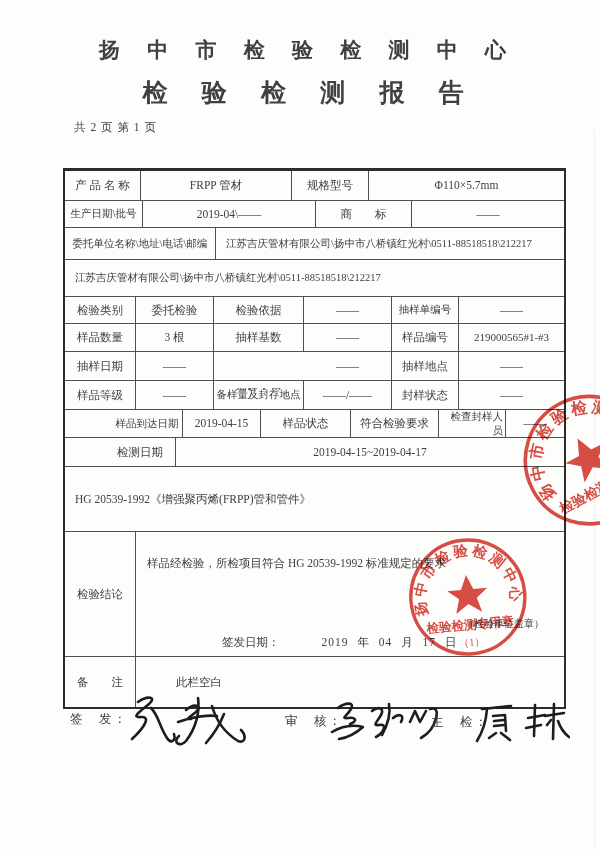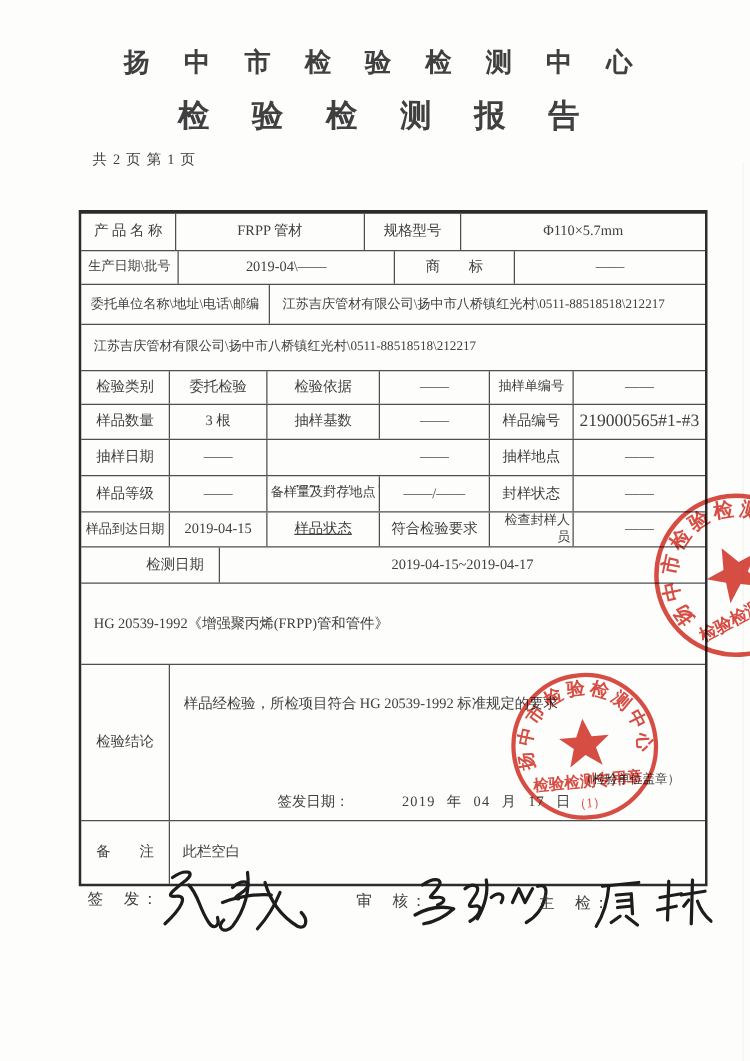--- a/index.html
+++ b/index.html
@@ -17,21 +17,21 @@
              border:2px solid #2c2c2c;border-top-width:3px;background:transparent;}
   .trow{display:flex;box-sizing:border-box;border-bottom:1px solid #4f4f4f;}
   .trow:last-child{border-bottom:none;}
   .cell{box-sizing:border-box;border-right:1px solid #4f4f4f;display:flex;
         align-items:center;justify-content:center;text-align:center;
         font-size:11.5px;line-height:1.25;padding:1px 2px;overflow:hidden;}
   .cell:last-child{border-right:none;}
   .cell.grow{flex:1;}
   .cell.left{justify-content:flex-start;text-align:left;padding-left:10px;}
   .cell.sm{font-size:10.5px;letter-spacing:0;}
-  .cell.xs{font-size:14px;letter-spacing:0;}
+  .cell.xs{font-size:11px;letter-spacing:0;}
   .cell.block{display:block;position:relative;padding:0;}
   .concl-text{position:absolute;left:11px;top:24px;font-size:11.5px;}
   .seal-note{position:absolute;right:20px;top:86px;font-size:10px;}
   .issue-line{position:absolute;left:86px;top:103px;font-size:11.5px;white-space:nowrap;}
   .issue-line .date{margin-left:42px;word-spacing:5px;letter-spacing:1px;}
   
   .sig-label{position:absolute;font-size:12.5px;letter-spacing:2px;white-space:nowrap;font-family:Liberation Serif, serif;}
   .sig{position:absolute;}
   .sig svg path{fill:none;stroke:#1d1d1d;stroke-width:2.6;stroke-linecap:round;stroke-linejoin:round;}
   
@@ -106,24 +106,24 @@
 
     <div class="trow" style="height:29px;">
       <div class="cell" style="width:71px;">样品等级</div>
       <div class="cell" style="width:78px;">——</div>
       <div class="cell sm" style="width:90px;">备样量及封存地点</div>
       <div class="cell" style="width:88px;">——/——</div>
       <div class="cell" style="width:67px;">封样状态</div>
       <div class="cell grow">——</div>
     </div>
 
-    <div class="trow" style="height:28px;">
+    <div class="trow" style="height:28px;padding-left:47px;">
       <div class="cell sm" style="width:71px;">样品到达日期</div>
       <div class="cell" style="width:78px;">2019-04-15</div>
-      <div class="cell" style="width:90px;text-decoration:underline;">样品状态</div>
+      <div class="cell" style="width:90px;">样品状态</div>
       <div class="cell" style="width:88px;">符合检验要求</div>
       <div class="cell sm" style="width:67px;text-align:right;">检查封样人员</div>
       <div class="cell grow">——</div>
     </div>
 
     <div class="trow" style="height:29px;padding-left:40px;">
       <div class="cell" style="width:71px;">检测日期</div>
       <div class="cell grow">2019-04-15~2019-04-17</div>
     </div>
 
@@ -135,21 +135,21 @@
       <div class="cell" style="width:71px;">检验结论</div>
       <div class="cell grow block">
         <div class="concl-text">样品经检验，所检项目符合 HG 20539-1992 标准规定的要求</div>
         <div class="seal-note">（检验单位盖章）</div>
         <div class="issue-line">
           <span>签发日期：</span><span class="date">2019 年 04 月 17 日</span>
         </div>
       </div>
     </div>
 
-    <div class="trow" style="height:50px;">
+    <div class="trow" style="height:50px;gap:30px;">
       <div class="cell" style="width:71px;">备　　注</div>
       <div class="cell grow left">此栏空白</div>
     </div>
 
   </div>
 
   <div class="sig-label" style="left:70px;top:711px;">签　发：</div>
   <div class="sig" style="left:118px;top:686px;" title="张轶">
     <svg width="145" height="68" viewBox="0 0 145 68">
       <path d="M20 16 C30 9 39 11 31 18 C21 26 13 32 23 31 C33 30 27 41 14 53"></path>

